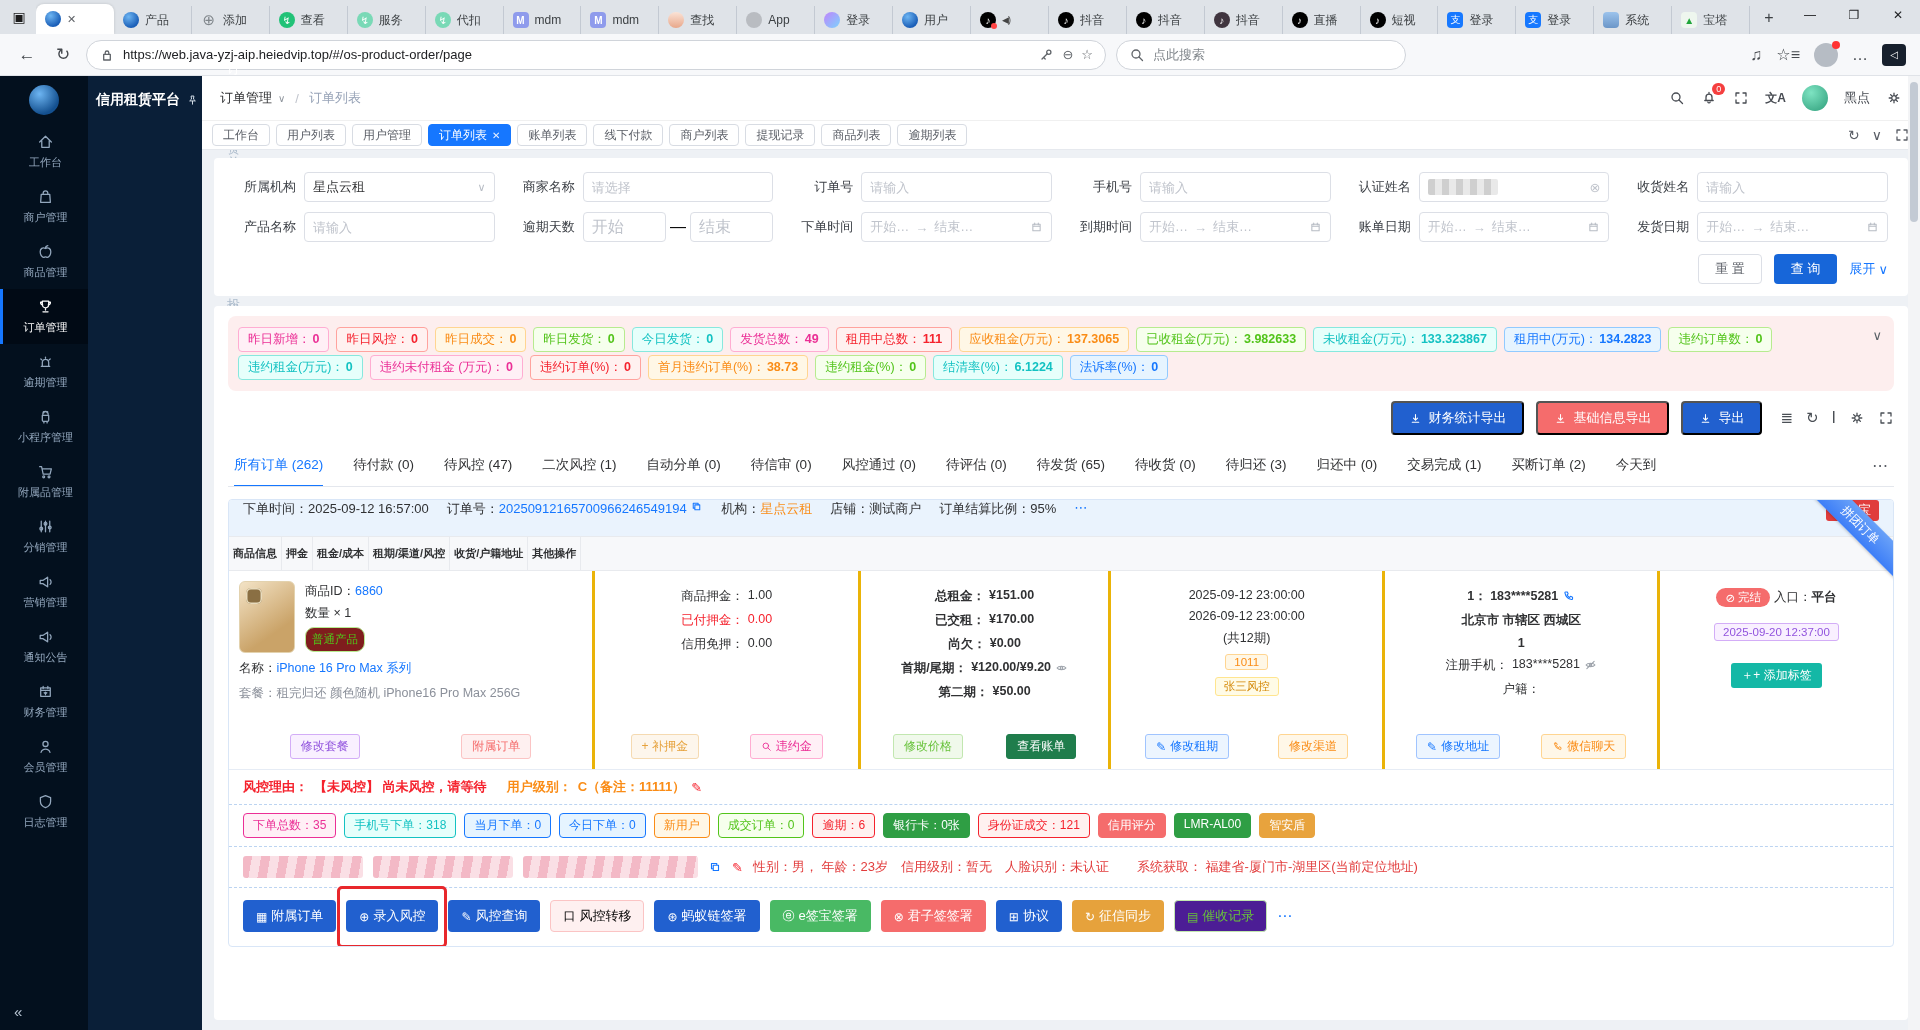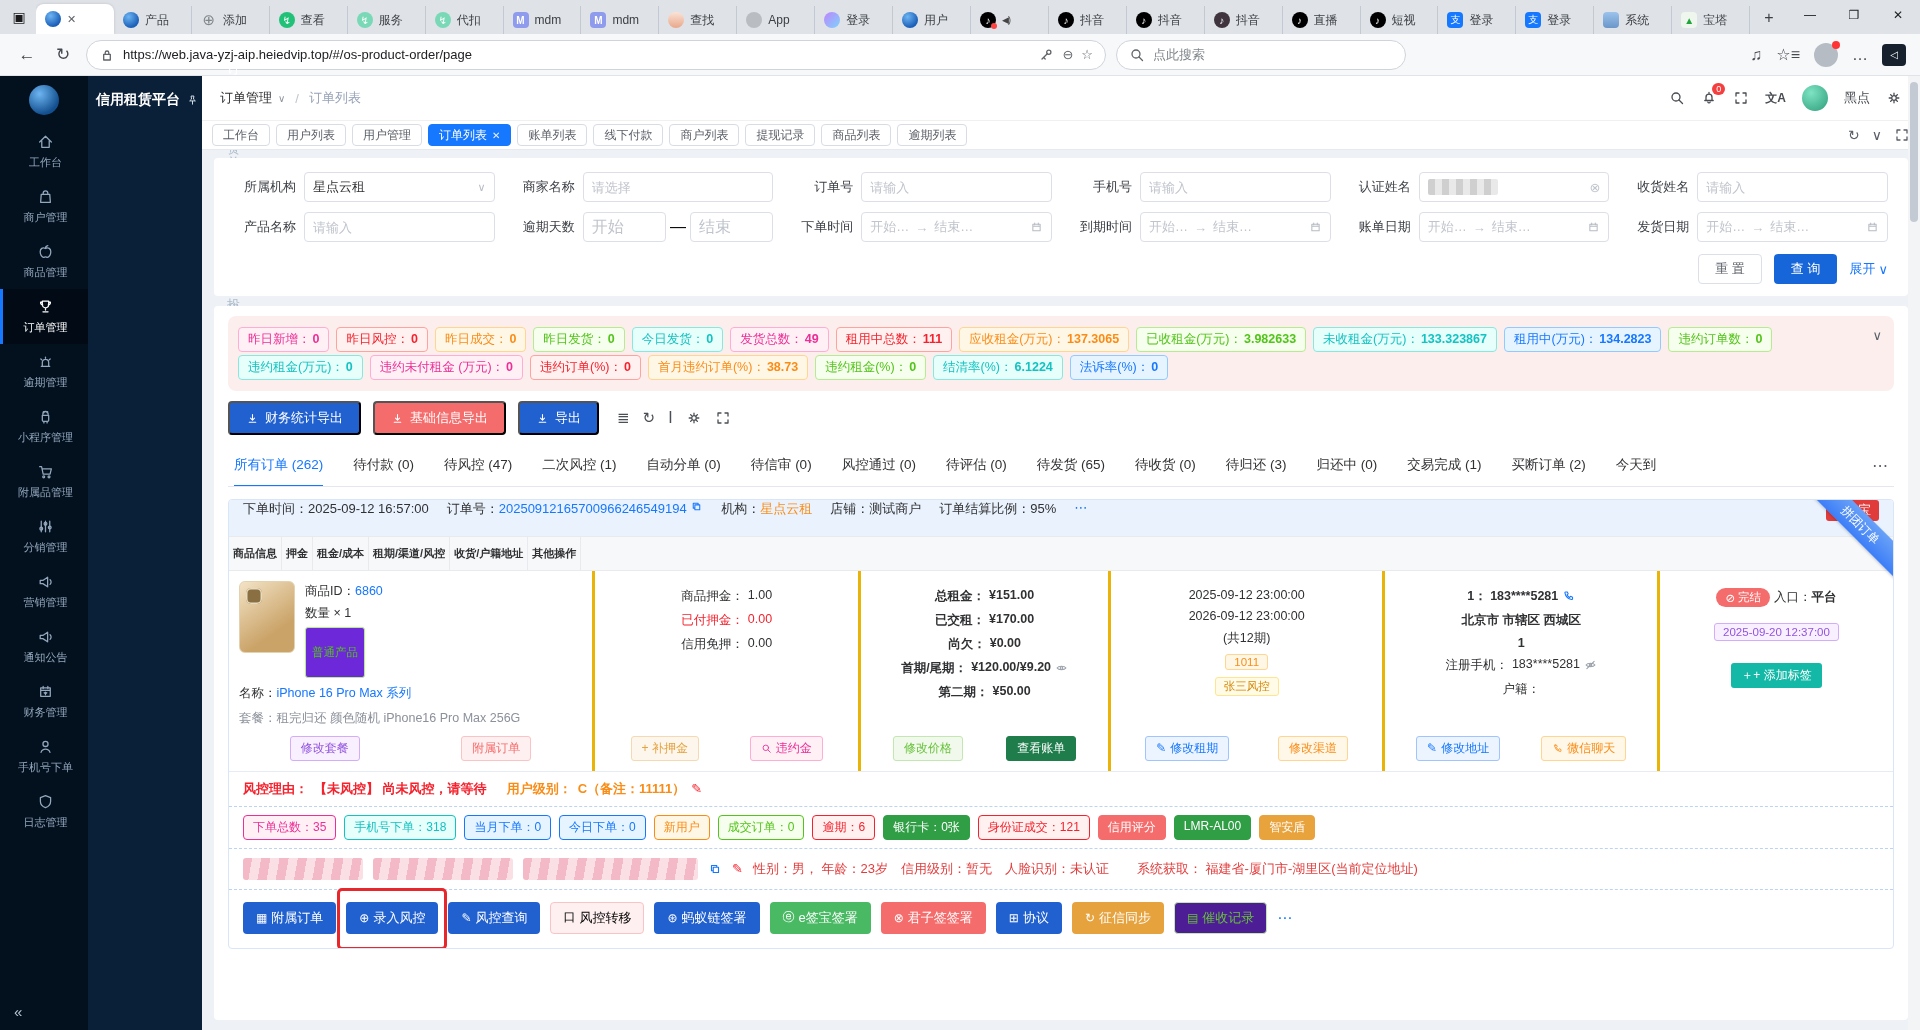--- a/index.html
+++ b/index.html
@@ -102,21 +102,21 @@
   .schip{border:1px solid;border-radius:4px;padding:3px 9px;font-size:12.5px;white-space:nowrap;background:#fff}
   .schip b{font-weight:600;margin-left:2px}
   .stats-caret{position:absolute;right:12px;top:12px;color:#596066;font-size:13px}
   .c-pink{color:#eb2f96;border-color:#ffadd2;background:#fff0f6}
   .c-red{color:#f5222d;border-color:#ffa39e;background:#fff1f0}
   .c-orange{color:#fa8c16;border-color:#ffd591;background:#fff7e6}
   .c-green{color:#52c41a;border-color:#b7eb8f;background:#f6ffed}
   .c-cyan{color:#13c2c2;border-color:#87e8de;background:#e6fffb}
   .c-blue{color:#1677ff;border-color:#91caff;background:#e6f4ff}
   
-  .toolrow{display:flex;justify-content:flex-start;align-items:center;gap:12px;margin:10px 0}
+  .toolrow{display:flex;justify-content:flex-end;align-items:center;gap:12px;margin:10px 0}
   .tbtn{height:34px;padding:0 16px;border-radius:4px;color:#fff;font-size:13px;display:inline-flex;align-items:center;gap:6px;cursor:pointer}
   .t-blue{background:#2160cf}.t-salmon{background:#f56c6c}
   .toolicons{display:flex;gap:13px;align-items:center;color:#4a4f55;font-size:15px;margin-left:6px}
   
   .statusrow{display:flex;align-items:center;gap:30px;border-bottom:1px solid #e4e7ed;padding:0 6px;height:42px;overflow:hidden}
   .stab{font-size:13.5px;color:#303133;cursor:pointer;white-space:nowrap;height:42px;display:flex;align-items:center;border-bottom:2px solid transparent}
   .stab.active{color:#1677ff;border-bottom-color:#1677ff}
   .smore{margin-left:auto;color:#5a5e66}
   
   .order{margin-top:12px;border:1px solid #d9e6f7;border-radius:4px;position:relative;overflow:hidden}
@@ -127,21 +127,21 @@
   .ribbon{position:absolute;top:13px;right:-42px;width:150px;transform:rotate(45deg);background:linear-gradient(#69a1f8,#3d7ef7);color:#fff;text-align:center;font-size:12px;padding:4px 0;box-shadow:0 1px 3px rgba(0,0,0,.2)}
   .ocols{display:flex;background:#f7f8fa;border-top:1px solid #e8eaee;border-bottom:1px solid #e8eaee}
   .ocols .oc{padding:9px 4px;text-align:center;font-size:11px;font-weight:700;color:#303133;border-right:1px solid #e8eaee}
   .obody{display:flex;min-height:198px}
   .obody .cell{border-right:3px solid #eab308;padding:10px;font-size:12.5px;color:#303133;display:flex;flex-direction:column}
   .w1{width:22%}.w2{width:16%}.w3{width:15%}.w4{width:16.5%}.w5{width:16.5%}.w6{width:14%;border-right:none !important}
   .pi-top{display:flex;gap:10px}
   .phimg{width:56px;height:72px;border-radius:6px;background:linear-gradient(145deg,#f3e3c6,#caa368 70%);border:1px solid #e3d2ae;position:relative;flex:none}
   .phimg::before{content:"";position:absolute;top:6px;left:6px;width:16px;height:16px;border-radius:5px;background:#8a6f43;box-shadow:0 0 0 1.5px #e8dbbd inset}
   .pi-meta{display:flex;flex-direction:column;gap:5px;padding-top:2px}
-  .tag-green{display:inline-block;color:#52c41a;border:1px solid #b7eb8f;background:#6d28d9;border-radius:3px;padding:17px 6px;font-size:11.5px;width:max-content}
+  .tag-green{display:inline-block;color:#52c41a;border:1px solid #b7eb8f;background:#7f1d1d;border-radius:9px;padding:4px 6px;font-size:11.5px;width:max-content}
   .pline{margin-top:6px;line-height:1.5}
   .graytx{color:#8b909a}
   .btnrow{display:flex;justify-content:space-around;margin-top:auto;padding-top:8px}
   .obtn{padding:3px 10px;border:1px solid;border-radius:3px;font-size:12px;cursor:pointer;display:inline-flex;align-items:center;gap:4px;white-space:nowrap}
   .v-purple{color:#9254de;border-color:#d3adf7;background:#f9f0ff}
   .v-red{color:#f56c6c;border-color:#fbc4c4;background:#fef0f0}
   .v-gold{color:#e6a23c;border-color:#f5dab1;background:#fdf6ec}
   .v-magenta{color:#eb2f96;border-color:#ffadd2;background:#fff0f6}
   .v-green{color:#67c23a;border-color:#c2e7b0;background:#f0f9eb}
   .v-dgreen{color:#fff;border-color:#1f7d4c;background:#1f7d4c}
@@ -531,21 +531,21 @@
           <svg class="ric" viewBox="0 0 16 16">
             <use href="#i-calendar" xlink:href="#i-calendar"></use>
           </svg>
           <span>财务管理</span>
         </div>
 
         <div class="ritem">
           <svg class="ric" viewBox="0 0 16 16">
             <use href="#i-person" xlink:href="#i-person"></use>
           </svg>
-          <span>手机号下单</span>
+          <span>会员管理</span>
         </div>
 
         <div class="ritem">
           <svg class="ric" viewBox="0 0 16 16">
             <use href="#i-shield" xlink:href="#i-shield"></use>
           </svg>
           <span>日志管理</span>
         </div>
       </div>
     <div class="collapse">«</div>

